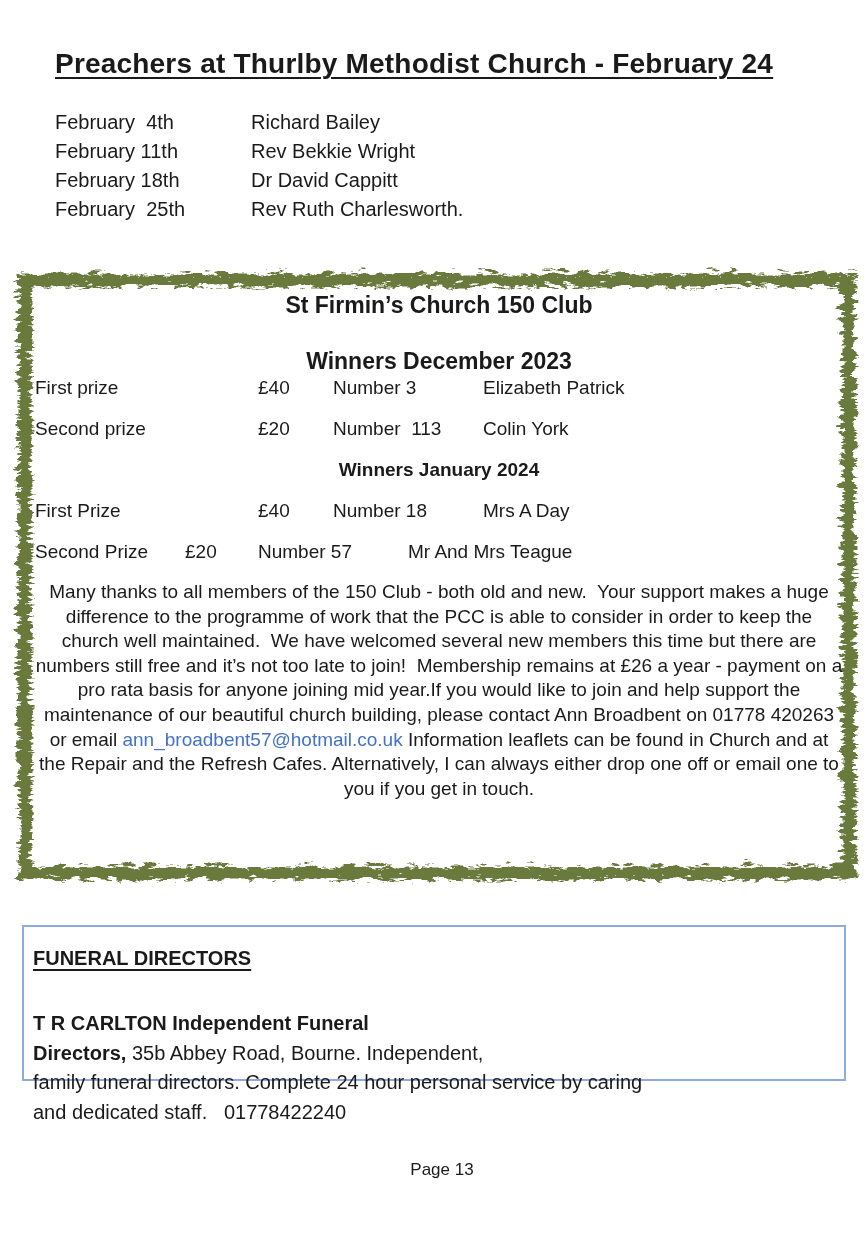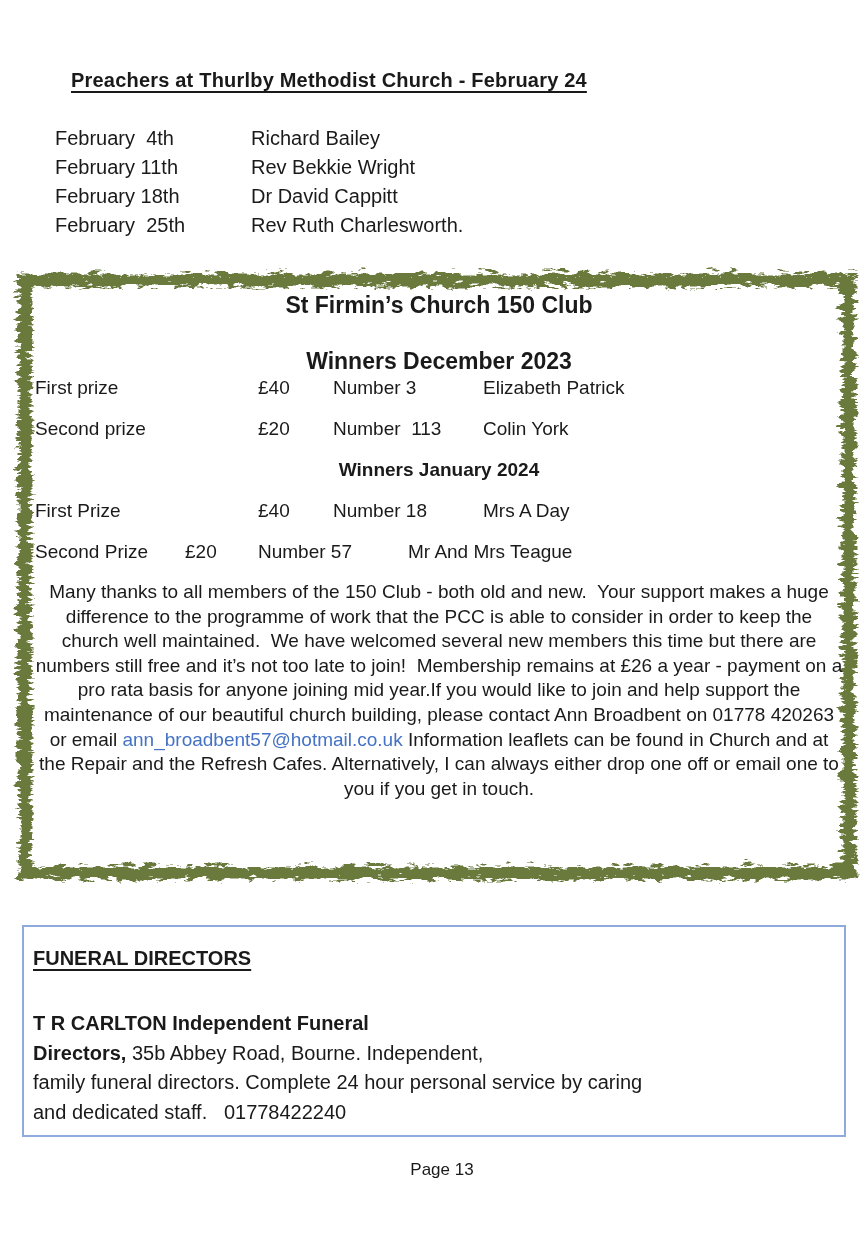--- a/index.html
+++ b/index.html
@@ -12,24 +12,24 @@
     position: relative;
     width: 868px;
     height: 1235px;
     background: #ffffff;
     overflow: hidden;
   }
 
   
   .preachers { position: absolute; left: 55px; top: 50px; right: 40px; }
   .preachers-title {
-    font-size: 20px;
+    font-size: 28px;
     font-weight: bold;
     line-height: 28px;
-    margin: 16px;
+    margin: 0;
     text-decoration: underline;
     text-decoration-thickness: 2px;
     text-underline-offset: 4px;
     letter-spacing: 0.2px;
   }
   .preacher-list { margin-top: 30px; font-size: 20px; }
   .preacher-row { display: flex; line-height: 29px; }
   .preacher-row .date { width: 196px; white-space: pre; }
   .preacher-row .name { white-space: pre; }
 
@@ -71,21 +71,21 @@
     margin: 0;
     white-space: pre-wrap;
     text-align: center;
   }
   .email-link { color: #4472c4; text-decoration: none; cursor: pointer; }
 
   
   .funeral-box {
     position: absolute;
     left: 22px; top: 925px;
-    width: 824px; height: 212px;
+    width: 824px; height: 156px;
     border: 2px solid #8faadc;
     padding: 18px 28px 0 9px;
     background: #ffffff;
   }
   .funeral-heading {
     font-size: 20px;
     font-weight: bold;
     line-height: 26px;
     margin: 0;
     text-decoration: underline;

